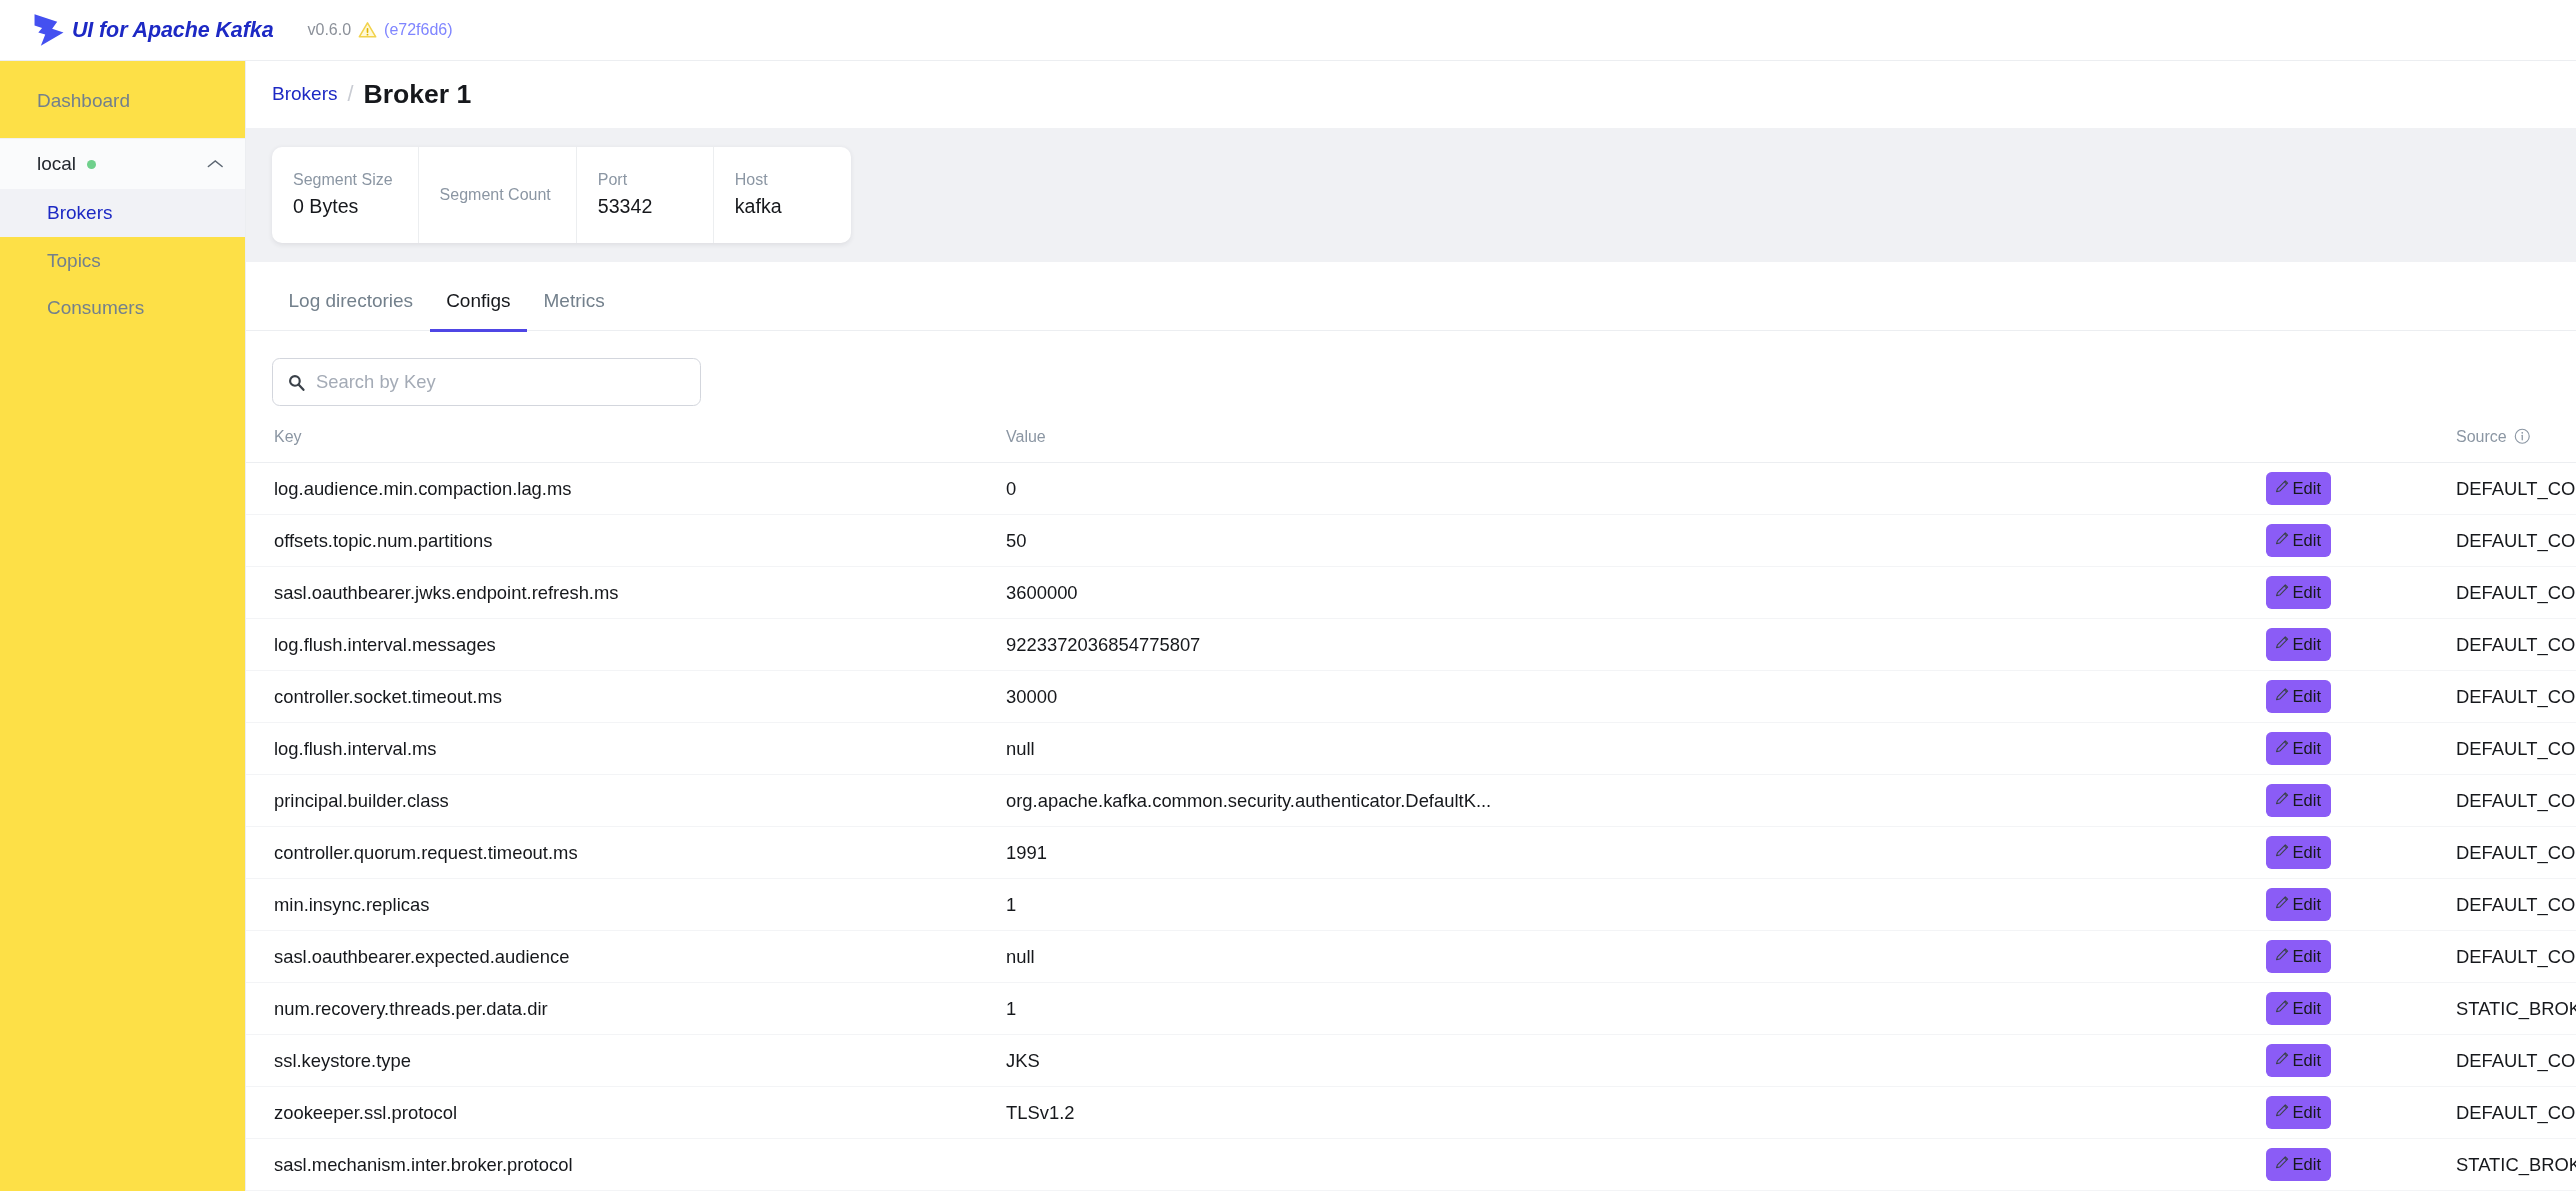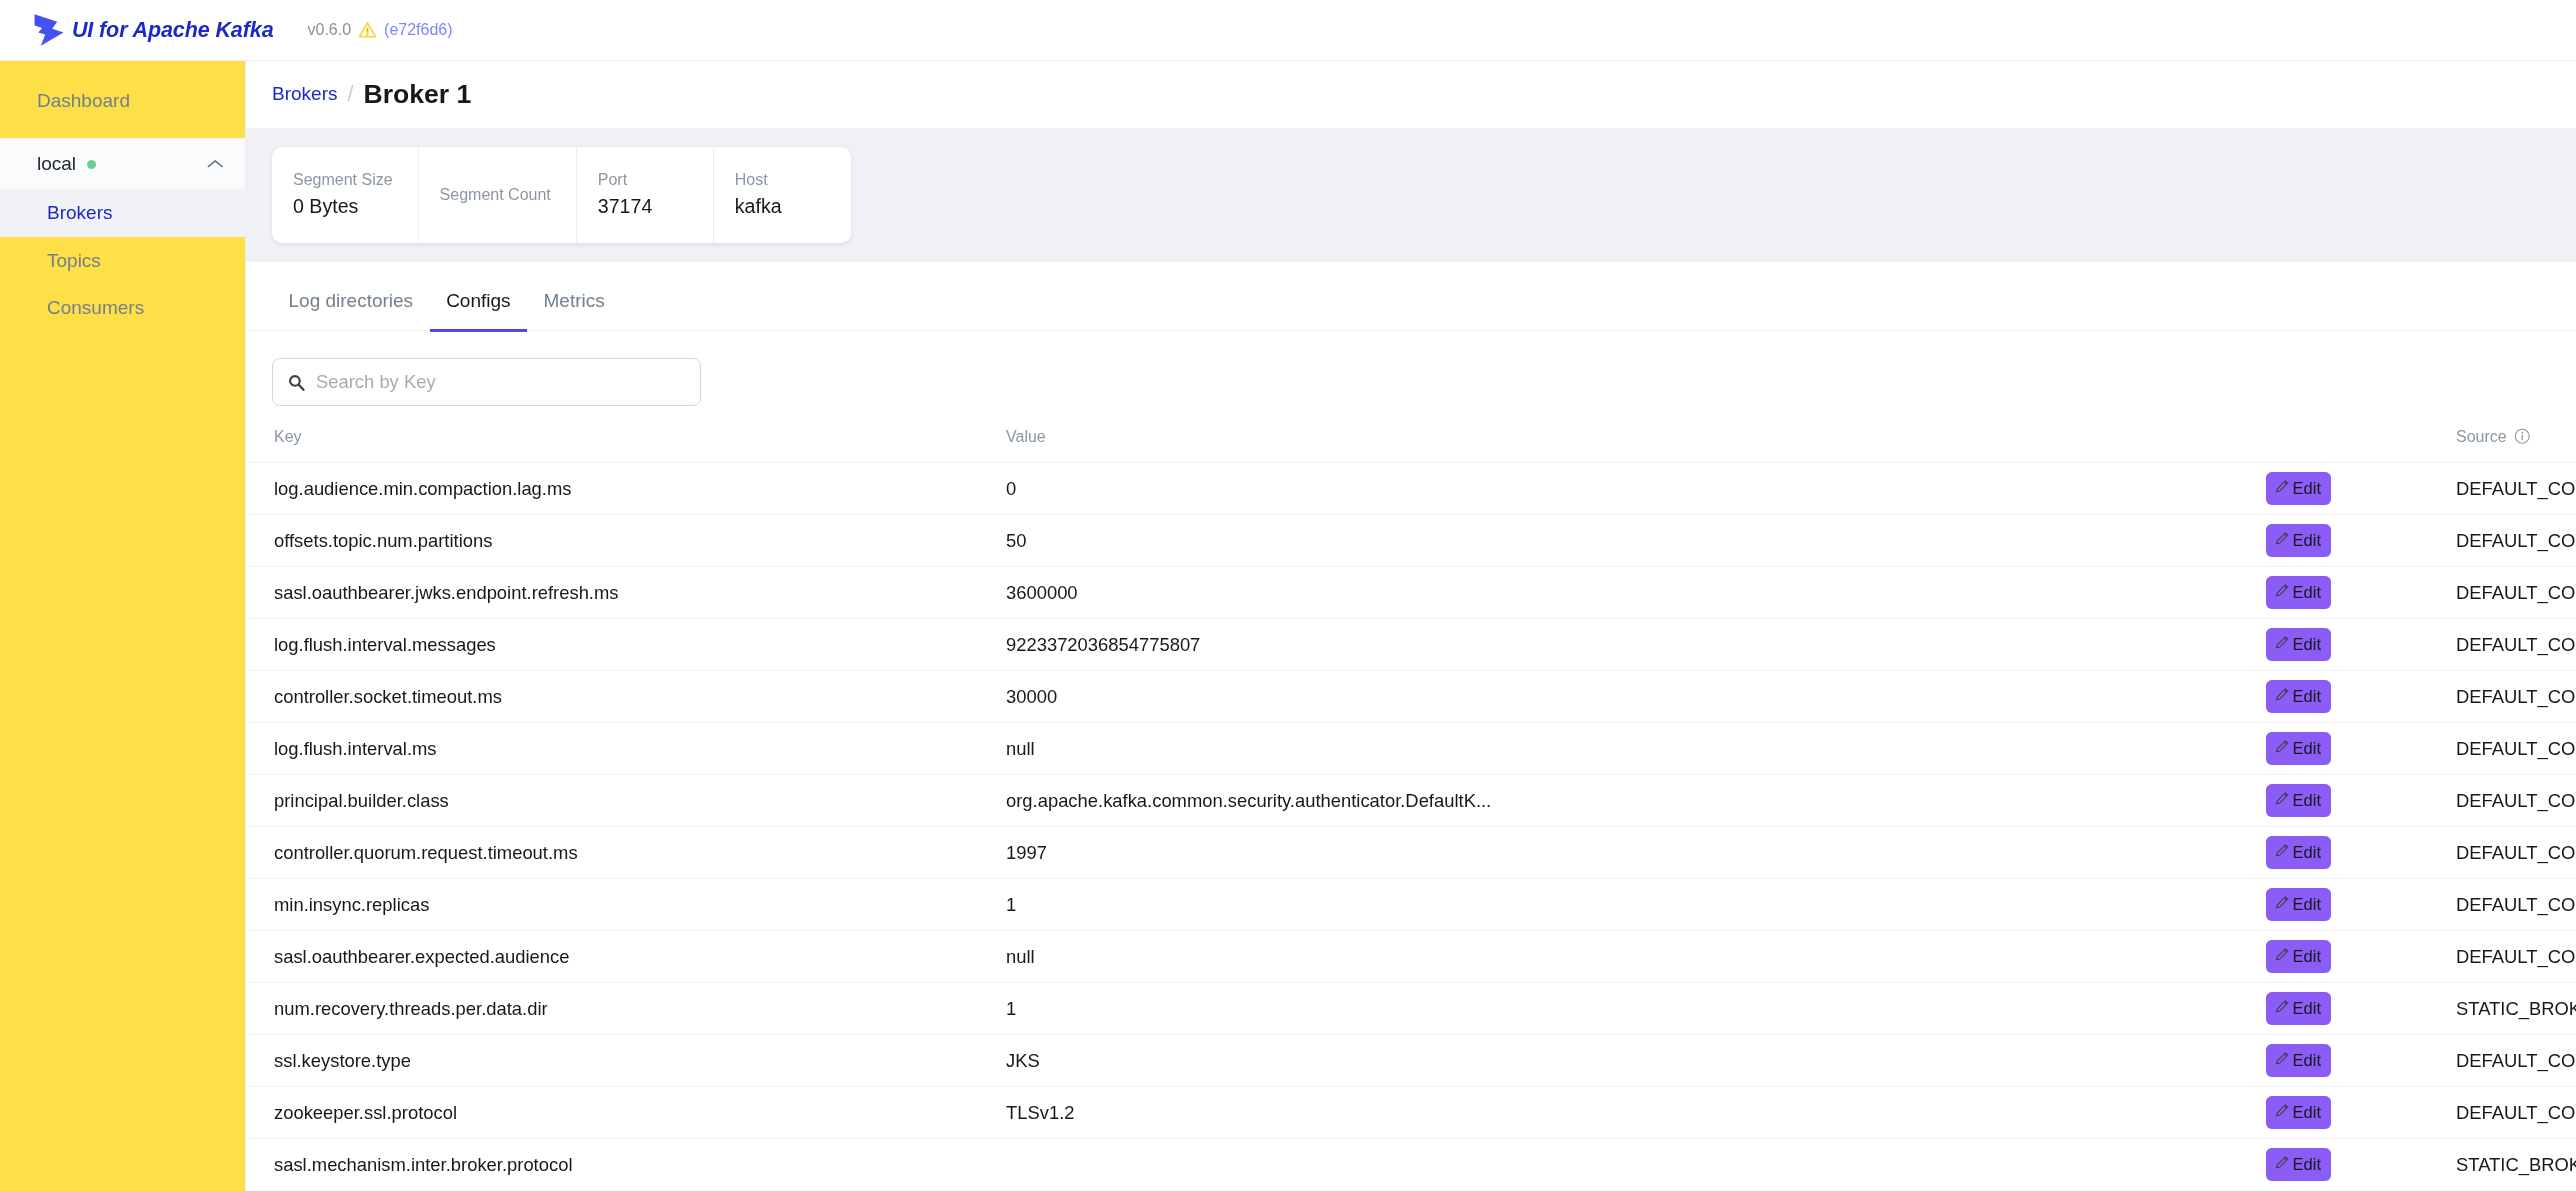--- a/index.html
+++ b/index.html
@@ -325,21 +325,21 @@
         <div class="metric-card">
           <div class="metric-label">Segment Size</div>
           <div class="metric-value">0 Bytes</div>
         </div>
         <div class="metric-card center">
           <div class="metric-label solo">Segment Count</div>
           <div class="metric-value"></div>
         </div>
         <div class="metric-card">
           <div class="metric-label">Port</div>
-          <div class="metric-value">37174</div>
+          <div class="metric-value">53342</div>
         </div>
         <div class="metric-card">
           <div class="metric-label">Host</div>
           <div class="metric-value">kafka</div>
         </div>
       </div>
     </div>
 
     <div class="tabs-row">
       <div class="tab">Log directories</div>
@@ -459,21 +459,21 @@
                 <span><svg class="pencil-icon" viewBox="0 0 26 26" width="16.5" height="16.5">
                     <path d="M4 21.5 L5.4 17 L17.8 4.6 L21.4 8.2 L9 20.6 Z" fill="none" stroke="#3a4149" stroke-width="1.7" stroke-linejoin="round"></path>
                     <line x1="16.4" y1="6" x2="20" y2="9.6" stroke="#3a4149" stroke-width="1.7"></line>
                   </svg></span>
                 <span>Edit</span>
               </button></td>
             <td class="col-source">DEFAULT_CONFIG</td>
           </tr>
           <tr>
             <td class="col-key">controller.quorum.request.timeout.ms</td>
-            <td class="col-value">1997</td>
+            <td class="col-value">1991</td>
             <td class="col-edit"><button class="edit-btn">
                 <span><svg class="pencil-icon" viewBox="0 0 26 26" width="16.5" height="16.5">
                     <path d="M4 21.5 L5.4 17 L17.8 4.6 L21.4 8.2 L9 20.6 Z" fill="none" stroke="#3a4149" stroke-width="1.7" stroke-linejoin="round"></path>
                     <line x1="16.4" y1="6" x2="20" y2="9.6" stroke="#3a4149" stroke-width="1.7"></line>
                   </svg></span>
                 <span>Edit</span>
               </button></td>
             <td class="col-source">DEFAULT_CONFIG</td>
           </tr>
           <tr>

